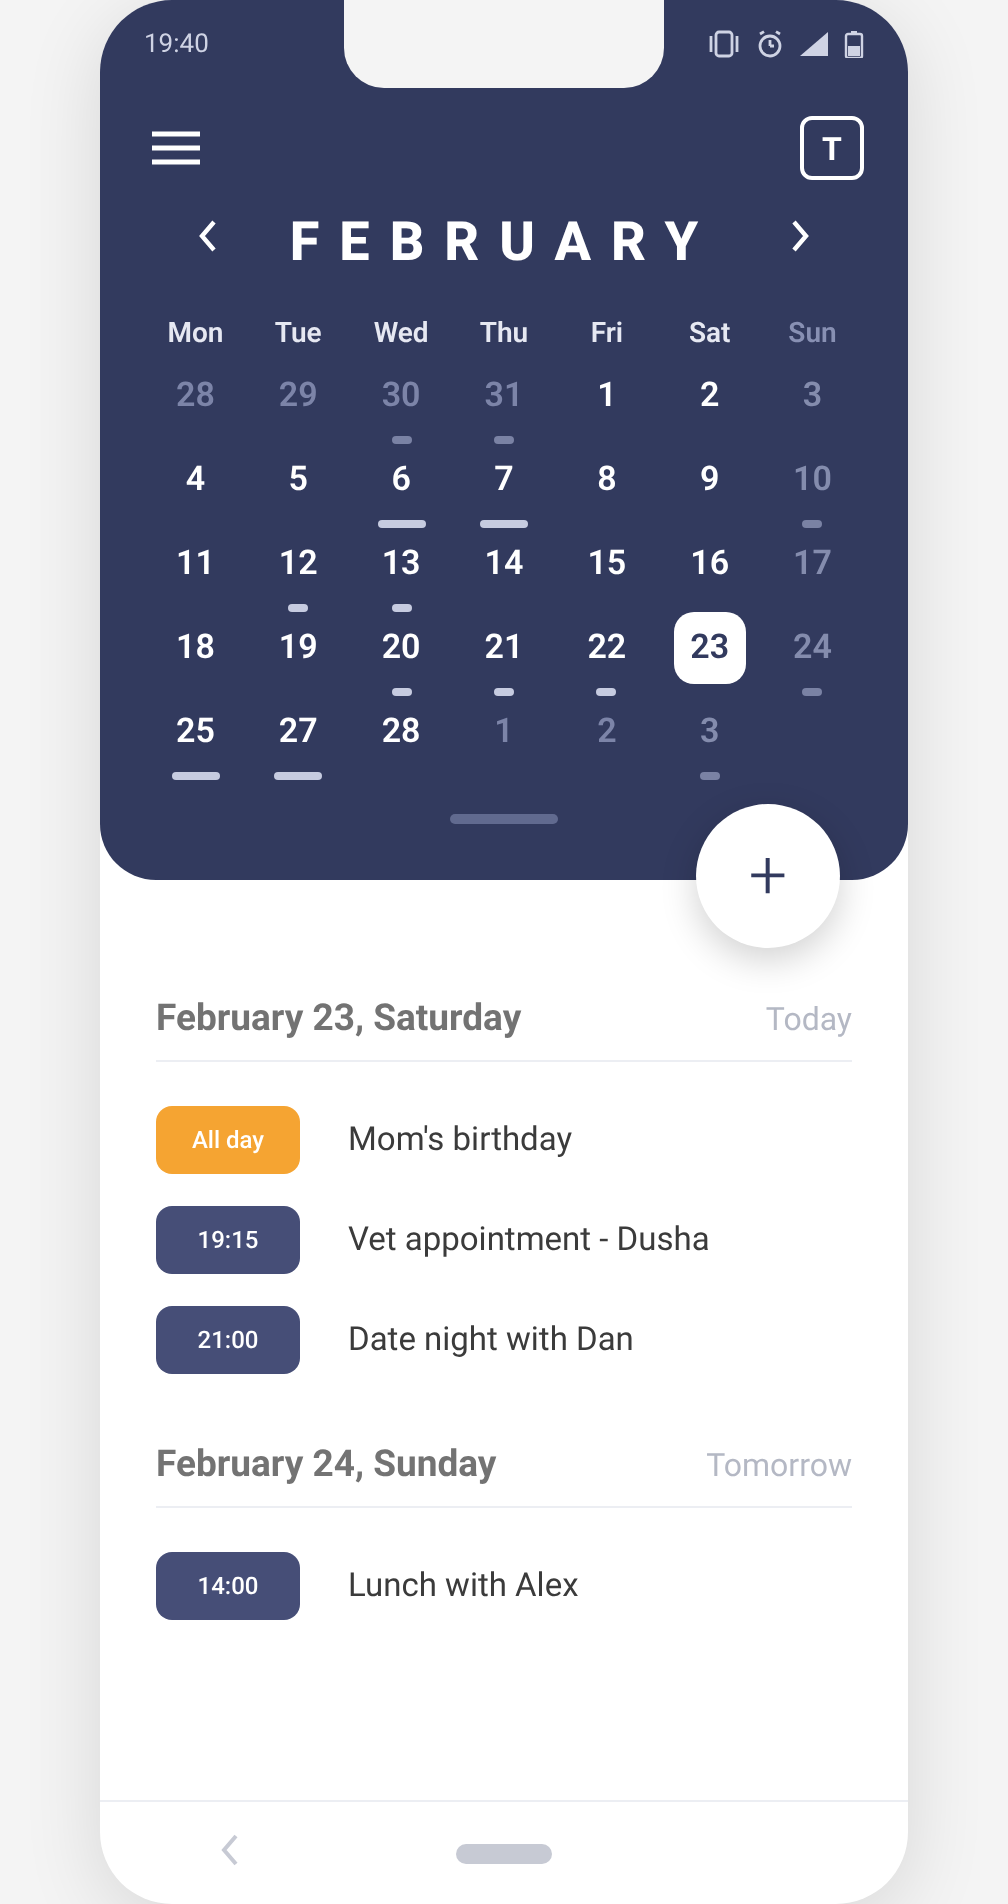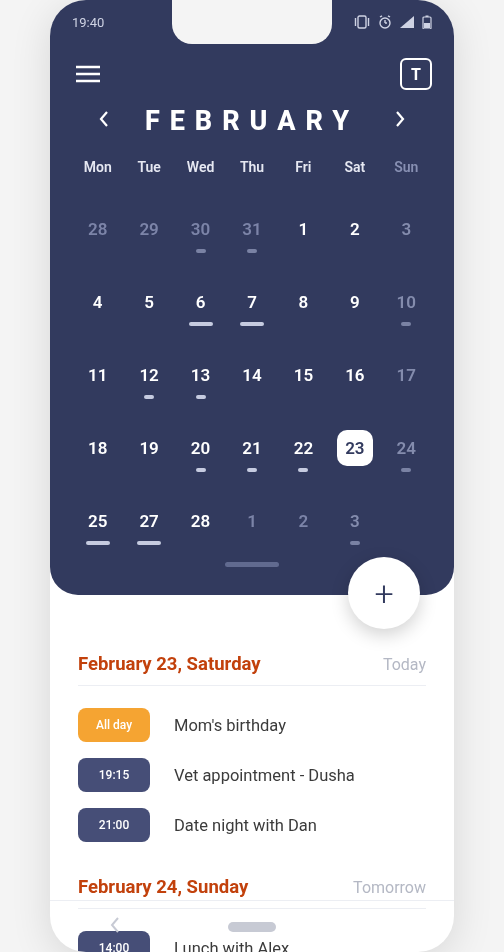--- a/index.html
+++ b/index.html
@@ -46,21 +46,21 @@
   .topbar { display: flex; align-items: center; justify-content: space-between; height: 44px; }
   .hamburger, .today-btn { color: #fff; display: flex; align-items: center; justify-content: center; width: 32px; height: 32px; }
   .today-btn { border: 2px solid #fff; border-radius: 6px; font-weight: 700; font-size: 16px; }
   .monthrow { display: flex; align-items: center; justify-content: center; gap: 28px; margin-top: 6px; margin-bottom: 20px; }
   .month-nav { color: #fff; font-size: 18px; padding: 8px; }
   .month-label { color: #fff; font-weight: 800; letter-spacing: 10px; font-size: 27px; text-align: center; }
   .grid {
     display: grid;
     grid-template-columns: repeat(7, 1fr);
     text-align: center;
-    row-gap: 35px;
+    row-gap: 4px;
   }
   .dow { color: #e6e8f2; font-weight: 600; font-size: 14px; }
   .dow.sun { color: #8890b3; }
   .day {
     position: relative;
     height: 38px;
     display: flex; align-items: center; justify-content: center;
   }
   .daynum {
     font-size: 17px; font-weight: 600; color: #fff;
@@ -93,21 +93,21 @@
     display: flex; align-items: center; justify-content: center;
     box-shadow: 0 6px 18px rgba(0,0,0,0.18);
     color: #323a5e; font-size: 34px; font-weight: 300;
   }
   
   .agenda { padding: 58px 28px 0 28px; }
   .section-head {
     display: flex; justify-content: space-between; align-items: baseline;
     border-bottom: 1px solid #eceef3; padding-bottom: 10px; margin-bottom: 14px;
   }
-  .section-head .title { font-weight: 700; font-size: 18.5px; color: #c2410c; }
+  .section-head .title { font-weight: 700; font-size: 18.5px; color: #737373; }
   .section-head .rel { color: #b4b8c4; font-size: 16px; }
   .eventrow { display: flex; align-items: center; gap: 24px; padding: 8px 0; }
   .chip {
     min-width: 72px; height: 34px; border-radius: 8px;
     display: flex; align-items: center; justify-content: center;
     font-size: 12px; font-weight: 500; color: #fff;
     background: #464e77; padding: 0 12px;
   }
   .chip.allday { background: #f5a432; }
   .ev-title { font-size: 16.5px; color: #3b3b3b; }

